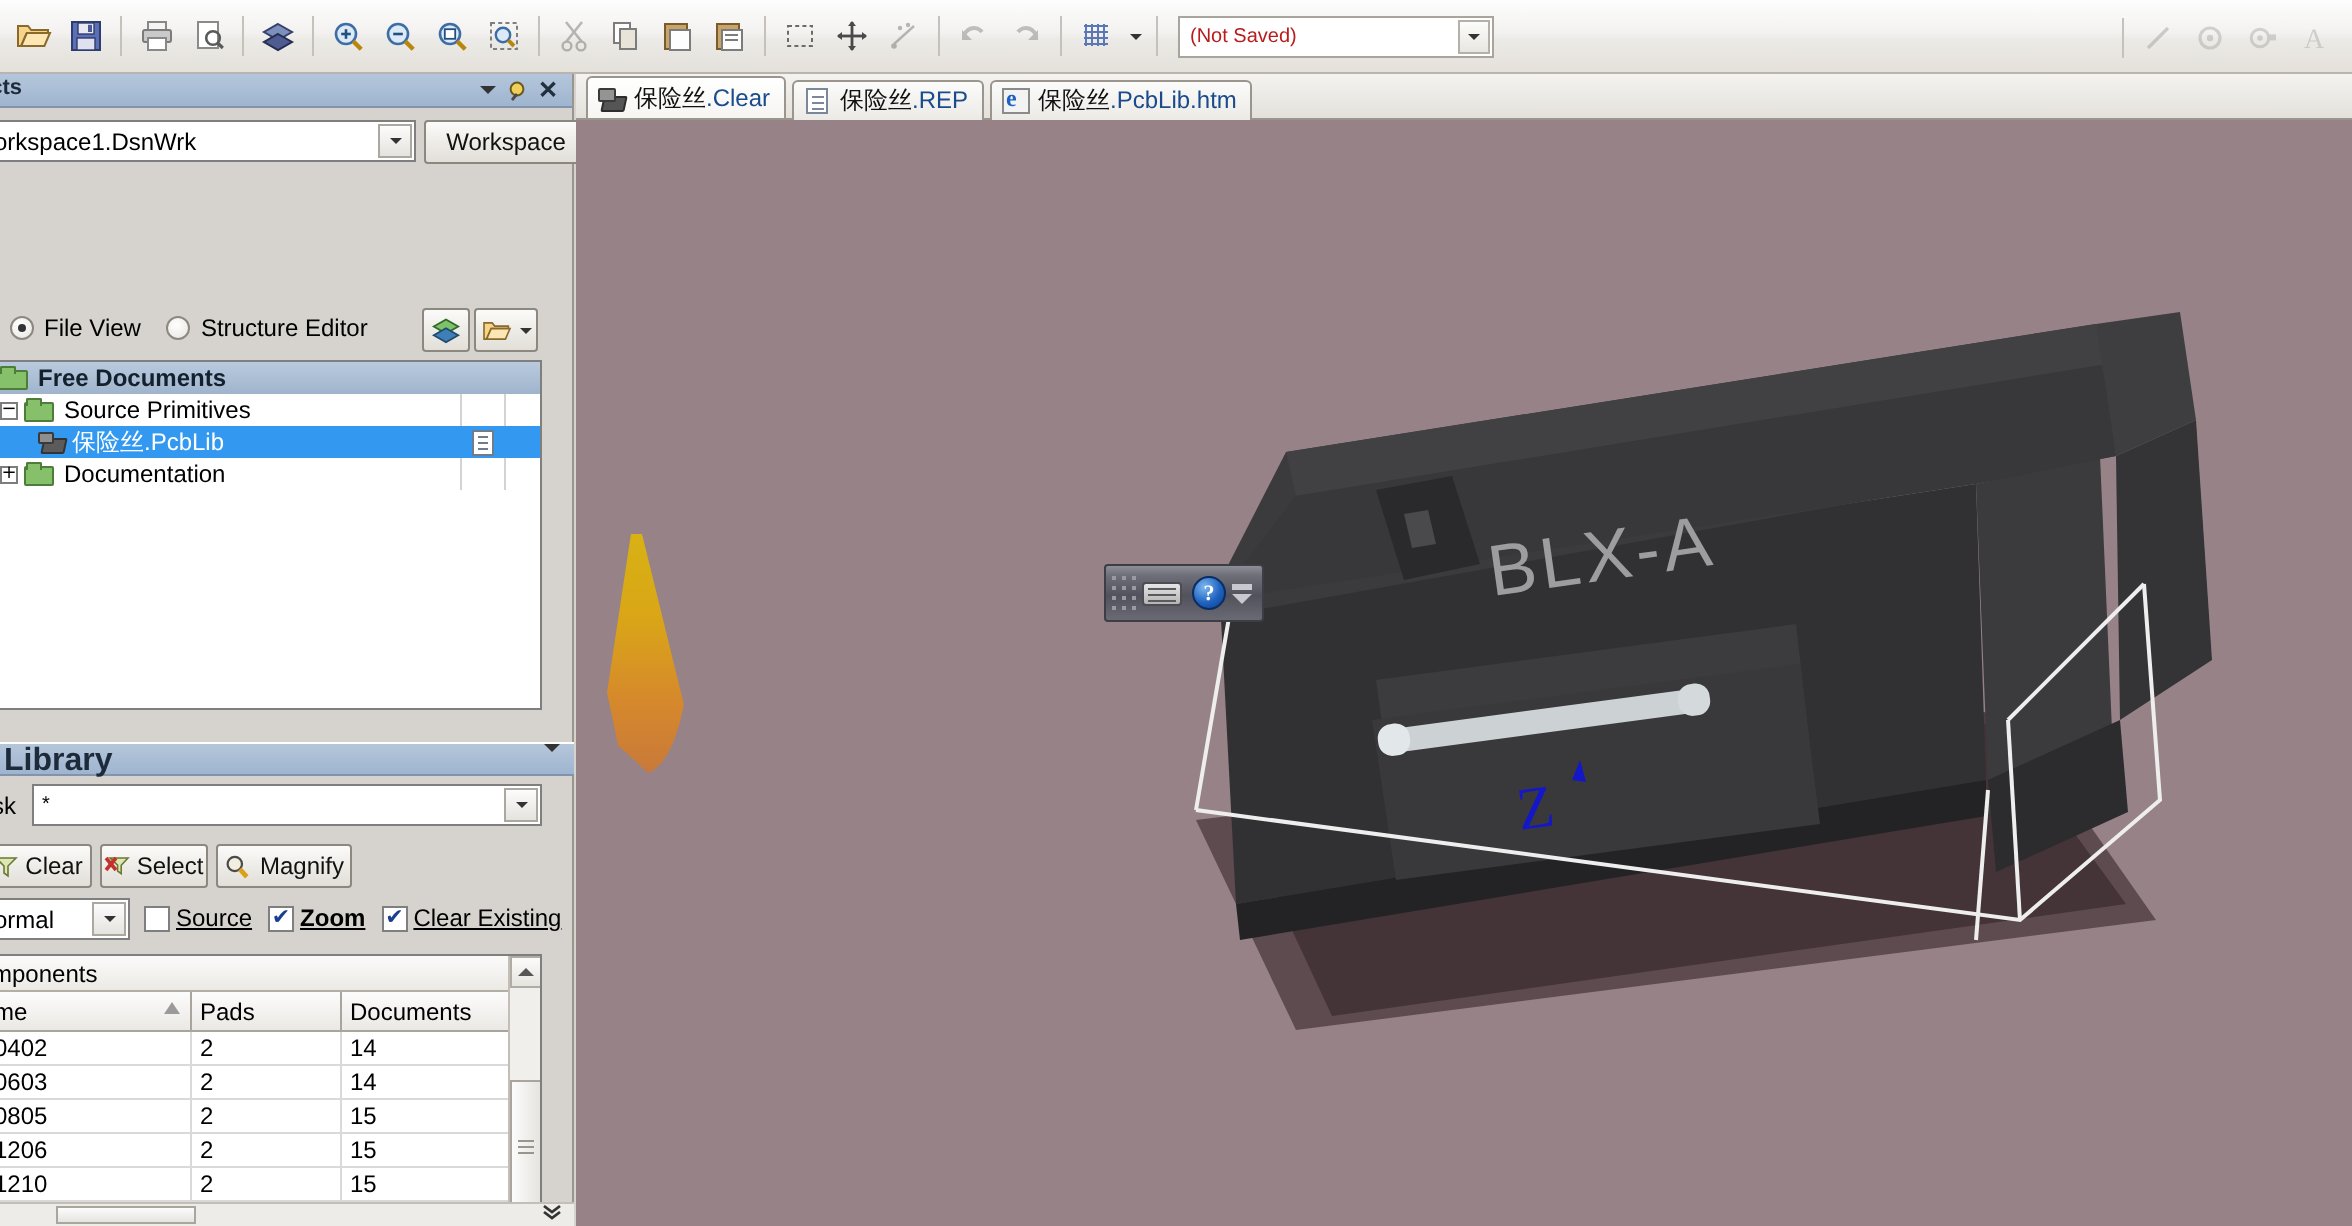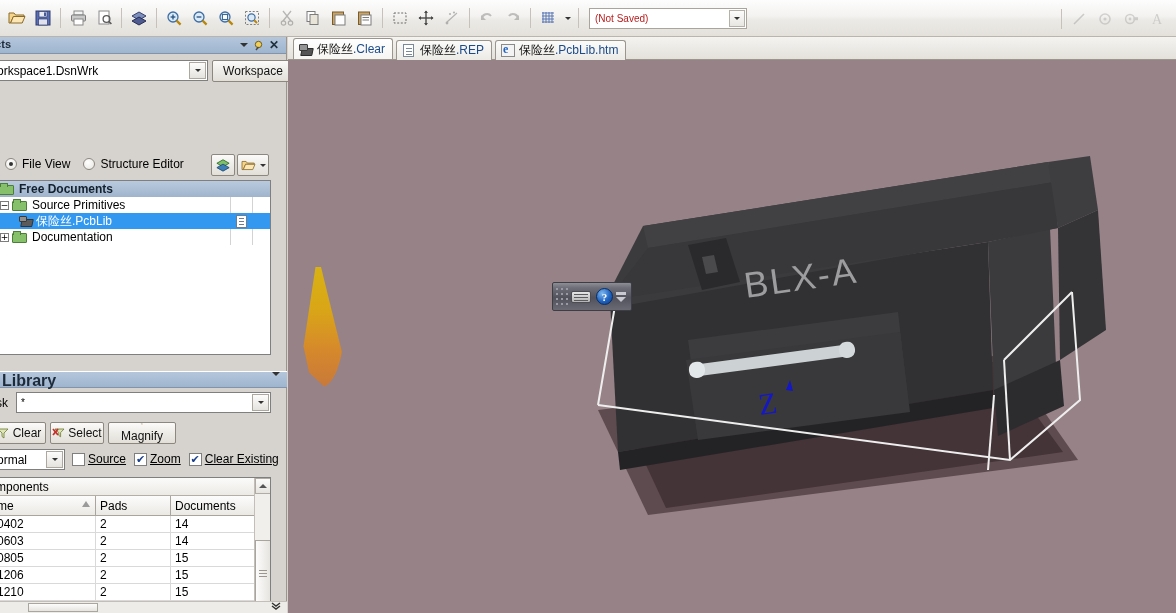--- a/index.html
+++ b/index.html
@@ -521,41 +521,41 @@
         <span>Clear</span>
       </span>
       <span class="gbtn" style="left:50px; top:0; width:54px; gap:3px;">
         <svg width="13" height="12" viewBox="0 0 13 12">
           <path d="M3 2h9l-3.4 3.6v4.2l-1.8-1.3V5.6z" fill="#dfe6b5" stroke="#6b7a32" stroke-width=".8"></path>
           <line x1="1" y1="2" x2="6" y2="8" stroke="#c4302b" stroke-width="1.8"></line>
           <line x1="6" y1="2" x2="1" y2="8" stroke="#c4302b" stroke-width="1.8"></line>
         </svg>
         <span>Select</span>
       </span>
-      <span class="gbtn" style="left:108px; top:0; width:68px; gap:4px;flex-direction:column;">
+      <span class="gbtn" style="left:108px; top:0; width:68px; gap:4px;">
         <svg width="14" height="13" viewBox="0 0 14 13">
           <circle cx="5.4" cy="5" r="3.6" fill="#f2efe0" stroke="#4a4a4a" stroke-width="1.1"></circle>
           <line x1="7.9" y1="7.6" x2="11.4" y2="11.4" stroke="#d9a117" stroke-width="2.4"></line>
         </svg>
         <span>Magnify</span>
       </span>
     </div>
 
     <div style="position:absolute; left:0; top:412px; width:287px; height:22px; display:flex; align-items:center;">
       <span class="field" style="left:-8px; top:0px; width:73px;">
         <span>ormal</span>
         <span class="fbtn">
             <span class="caret sm"></span>
           </span>
       </span>
       <span style="position:absolute; left:72px; top:3px; display:flex; align-items:center;">
         <span class="chk"></span>
         <span class="lbl" style="margin-right:8px;"><span class="u">Source</span></span>
         <span class="chk on"></span>
-        <span class="lbl" style="margin-right:8px;"><span class="u">Zoom</span></span>
+        <span class="lbl" style="margin-right:8px;font-weight:bold;"><span class="u">Zoom</span></span>
         <span class="chk on"></span>
         <span class="lbl"><span class="u">Clear Existing</span></span>
       </span>
     </div>
 
     <div id="components">
       <div class="comp-head">
         <span>mponents</span>
       </div>
       <div class="colhead">

